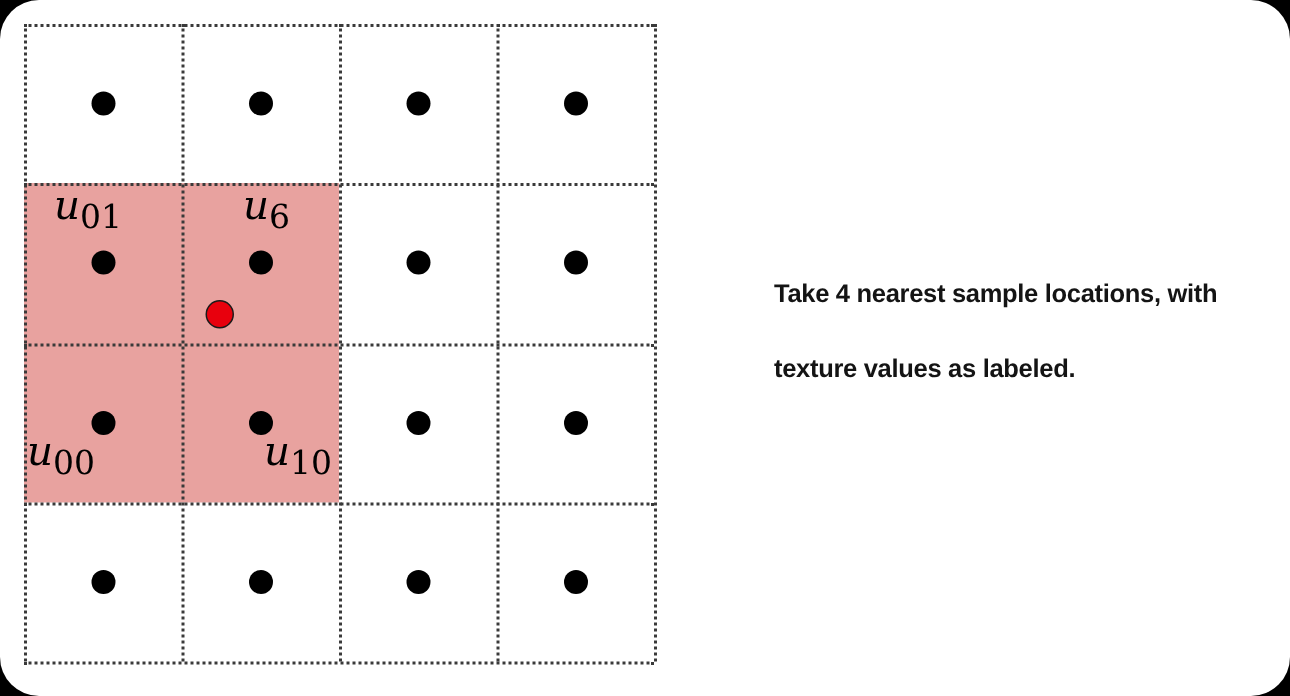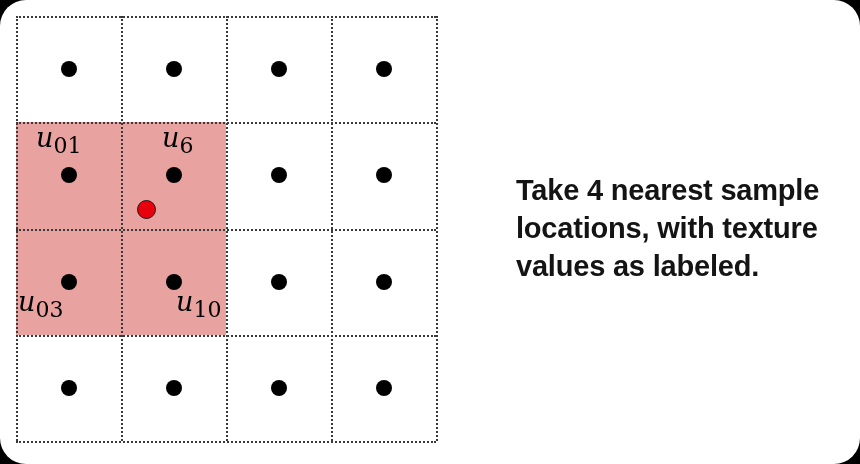--- a/index.html
+++ b/index.html
@@ -89,22 +89,22 @@
   }
 
   
   #caption {
     position: absolute;
     left: 516px;
     top: 171px;
     width: 340px;
     font-family: "Liberation Sans", sans-serif;
     font-weight: bold;
-    font-size: 29px;
-    line-height: 38px;
+    font-size: 17px;
+    line-height: 50px;
     color: #141414;
     letter-spacing: -0.2px;
   }
 </style>
 </head>
 <body>
 
 <div id="stage">
   <div id="card">
 
@@ -140,21 +140,21 @@
           <div class="sample-dot" style="left: 367.5px; top: 265.6px; background: rgb(0, 0, 0);"></div>
           <div class="sample-dot" style="left: 52.5px; top: 371.9px; background: rgb(0, 0, 0);"></div>
           <div class="sample-dot" style="left: 157.5px; top: 371.9px; background: rgb(0, 0, 0);"></div>
           <div class="sample-dot" style="left: 262.5px; top: 371.9px; background: rgb(0, 0, 0);"></div>
           <div class="sample-dot" style="left: 367.5px; top: 371.9px; background: rgb(0, 0, 0);"></div>
         </div>
 
       <div>
           <div class="tex-label" style="left: 20px; top: 108px;"><span>u</span><span class="sub">01</span></div>
           <div class="tex-label" style="left: 146px; top: 108px;"><span>u</span><span class="sub">6</span></div>
-          <div class="tex-label" style="left: 2px; top: 272px;"><span>u</span><span class="sub">03</span></div>
+          <div class="tex-label" style="left: 2px; top: 272px;"><span>u</span><span class="sub">00</span></div>
           <div class="tex-label" style="left: 146px; top: 272px; margin-left: 14px;"><span>u</span><span class="sub">10</span></div>
         </div>
 
       <div class="query-dot" style="left: 130px; top: 193px; background: rgb(232, 0, 13);"></div>
 
     </div>
 
     <div id="caption">Take 4 nearest sample locations, with texture values as labeled.</div>
 
   </div>

